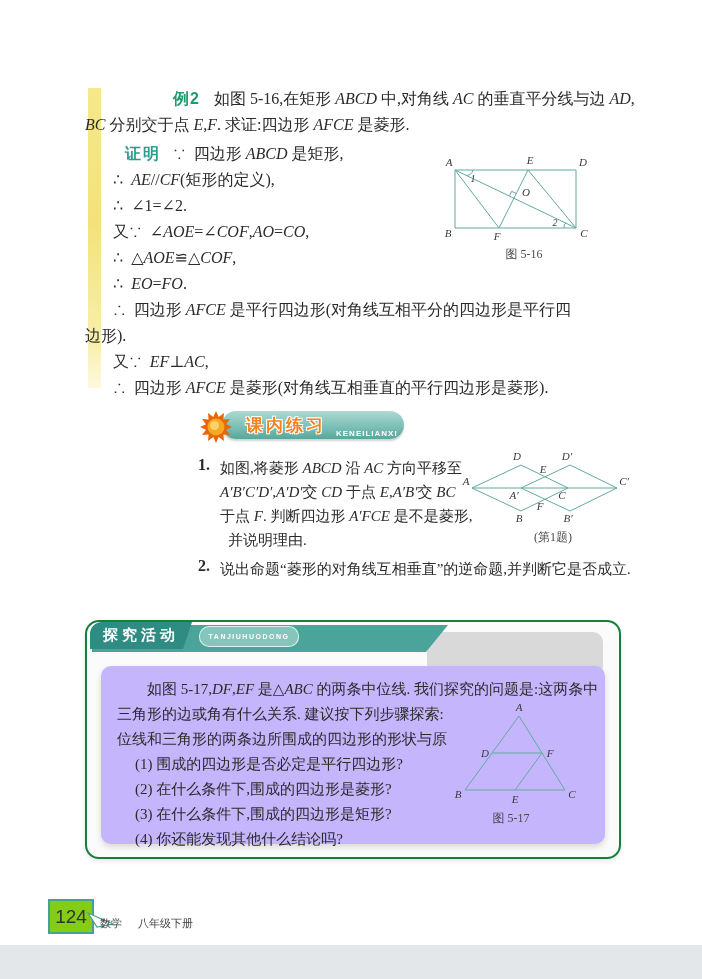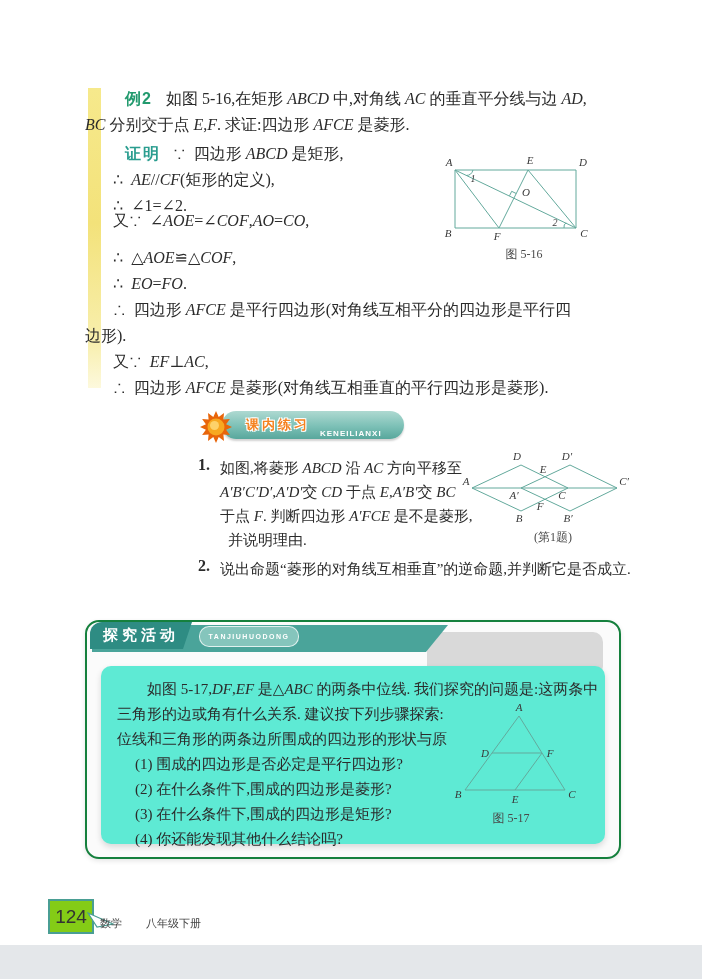--- a/index.html
+++ b/index.html
@@ -9,33 +9,33 @@
     overflow:hidden;
   }
   .abs{position:absolute;}
   
   .ybar{left:88px;top:88px;width:13px;height:300px;
     background:linear-gradient(to bottom,#f6e98c 0%,#f3e27a 45%,#f8efae 85%,#fdf9dd 100%);}
   
   .exline{left:85px;width:556px;height:22px;font-size:16px;line-height:22px;white-space:pre;}
   .ind-big{padding-left:40px;}
   .ind{padding-left:28px;}
-  .lbl-green{color:#229a6e;font-weight:bold;letter-spacing:1px;margin-right:14px;font-family:"Liberation Sans",sans-serif;}
+  .lbl-green{color:#229a6e;font-weight:bold;letter-spacing:1px;margin-right:14px;font-family:"Liberation Sans",sans-serif;margin-left:48px;}
   .lbl-teal{color:#2a9d8f;font-weight:bold;letter-spacing:2px;margin-right:12px;font-family:"Liberation Sans",sans-serif;text-align:center;}
   
   svg text{font-family:"Liberation Serif","DejaVu Serif",serif;font-style:italic;font-size:11px;fill:#3a3a3a;}
   svg text.num{font-size:10px;}
   .figcap{font-size:12px;color:#4a4a4a;text-align:center;font-style:normal;font-family:"Liberation Serif",serif;}
   .figstroke{stroke:#63a99c;stroke-width:1;fill:none;}
   
   .badge-pill{position:absolute;left:24px;top:3px;width:182px;height:28px;border-radius:15px;
     background:linear-gradient(to bottom,#aed9d1 0%,#7cc0b6 55%,#59a His 100%);
     background:linear-gradient(to bottom,#aed9d1 0%,#7cc0b6 55%,#58a79c 100%);
     box-shadow:0 2px 2px rgba(0,0,0,.18);display:flex;align-items:center;}
-  .badge-title{margin-left:24px;font-size:13px;font-weight:bold;color:#f5821f;letter-spacing:3px;
+  .badge-title{margin-left:24px;font-size:17px;font-weight:bold;color:#f5821f;letter-spacing:3px;
     font-family:"Liberation Sans",sans-serif;
     text-shadow:-1px -1px 0 #fff,1px -1px 0 #fff,-1px 1px 0 #fff,1px 1px 0 #fff;}
   .badge-pinyin{margin-left:10px;font-size:8px;font-weight:bold;color:#ffffff;letter-spacing:1px;
     font-family:"Liberation Sans",sans-serif;margin-top:16px;}
   
   .pnum{font-weight:bold;font-size:16px;}
   .pline{font-size:15px;line-height:24px;white-space:pre;}
   
   .card{left:85px;top:620px;width:532px;height:235px;background:#fbfbfb;border:2px solid #15803d;
     border-radius:14px;box-shadow:0 2px 5px rgba(0,0,0,.10);}
@@ -44,43 +44,43 @@
     clip-path:polygon(0 0,100% 0,calc(100% - 22px) 100%,0 100%);border-top-left-radius:12px;}
   .banner-dark{position:absolute;left:3px;top:0;width:102px;height:27px;background:#2e8c83;
     clip-path:polygon(0 0,100% 0,calc(100% - 9px) 100%,0 100%);border-top-left-radius:12px;
     display:flex;align-items:center;justify-content:center;}
   .banner-title{color:#ffffff;font-weight:bold;font-size:15px;letter-spacing:4px;
     font-family:"Liberation Sans",sans-serif;}
   .banner-pill{position:absolute;left:112px;top:4px;width:98px;height:19px;background:#85c5bc;
     border:1px solid rgba(255,255,255,.75);border-radius:10px;display:flex;align-items:center;justify-content:center;}
   .banner-pinyin{color:#ffffff;font-weight:bold;font-size:7px;letter-spacing:1.5px;
     font-family:"Liberation Sans",sans-serif;}
-  .card-white{position:absolute;left:14px;top:44px;width:504px;height:178px;background:#5eead4;
+  .card-white{position:absolute;left:14px;top:44px;width:504px;height:178px;background:#c4b5fd;
     border-radius:10px;box-shadow:0 3px 6px rgba(0,0,0,.14);padding:11px 16px;box-sizing:border-box;}
   .eline{font-size:15px;line-height:25px;white-space:pre;}
   .eline.q{padding-left:18px;}
   
   .pagebox{left:48px;top:899px;width:42px;height:31px;border:2px solid #4a9e94;background:#84cc16;
     display:flex;align-items:center;justify-content:center;font-size:19px;color:#333;
     font-family:"Liberation Sans",sans-serif;}
-  .footrow{left:100px;top:916px;display:flex;gap:24px;font-size:11px;color:#444;
+  .footrow{left:100px;top:916px;display:flex;gap:16px;font-size:11px;color:#444;
     font-family:"Liberation Sans",sans-serif;}
   .botband{left:0;top:945px;width:702px;height:34px;background:#e4e7ea;}
 </style>
 </head>
 <body>
 
 <div class="abs ybar"></div>
 
 <div class="abs exline ind-big" style="top:88px"><span class="lbl-green">例2</span><span class="math">如图 5-16,在矩形 <i>ABCD</i> 中,对角线 <i>AC</i> 的垂直平分线与边 <i>AD</i>,</span></div>
 <div class="abs exline math" style="top:114px"><i>BC</i> 分别交于点 <i>E</i>,<i>F</i>. 求证:四边形 <i>AFCE</i> 是菱形.</div>
 <div class="abs exline ind-big" style="top:143px"><span class="lbl-teal">证明</span><span class="math">∵  四边形 <i>ABCD</i> 是矩形,</span></div>
 <div class="abs exline ind math" style="top:169px">∴  <i>AE</i>//<i>CF</i>(矩形的定义),</div>
 <div class="abs exline ind math" style="top:195px">∴  ∠1=∠2.</div>
-<div class="abs exline ind math" style="top:210px">又∵  ∠<i>AOE</i>=∠<i>COF</i>,<i>AO</i>=<i>CO</i>,</div>
+<div class="abs exline ind math" style="top:221px">又∵  ∠<i>AOE</i>=∠<i>COF</i>,<i>AO</i>=<i>CO</i>,</div>
 <div class="abs exline ind math" style="top:247px">∴  △<i>AOE</i>≌△<i>COF</i>,</div>
 <div class="abs exline ind math" style="top:273px">∴  <i>EO</i>=<i>FO</i>.</div>
 <div class="abs exline ind math" style="top:299px">∴  四边形 <i>AFCE</i> 是平行四边形(对角线互相平分的四边形是平行四</div>
 <div class="abs exline math" style="top:325px">边形).</div>
 <div class="abs exline ind math" style="top:351px">又∵  <i>EF</i>⊥<i>AC</i>,</div>
 <div class="abs exline ind math" style="top:377px">∴  四边形 <i>AFCE</i> 是菱形(对角线互相垂直的平行四边形是菱形).</div>
 
 <div class="abs" style="left:433px;top:148px;width:182px">
   <svg width="182" height="94" viewBox="0 0 182 94">
     <polygon class="figstroke" points="22,22 143,22 143,80 22,80"></polygon>

